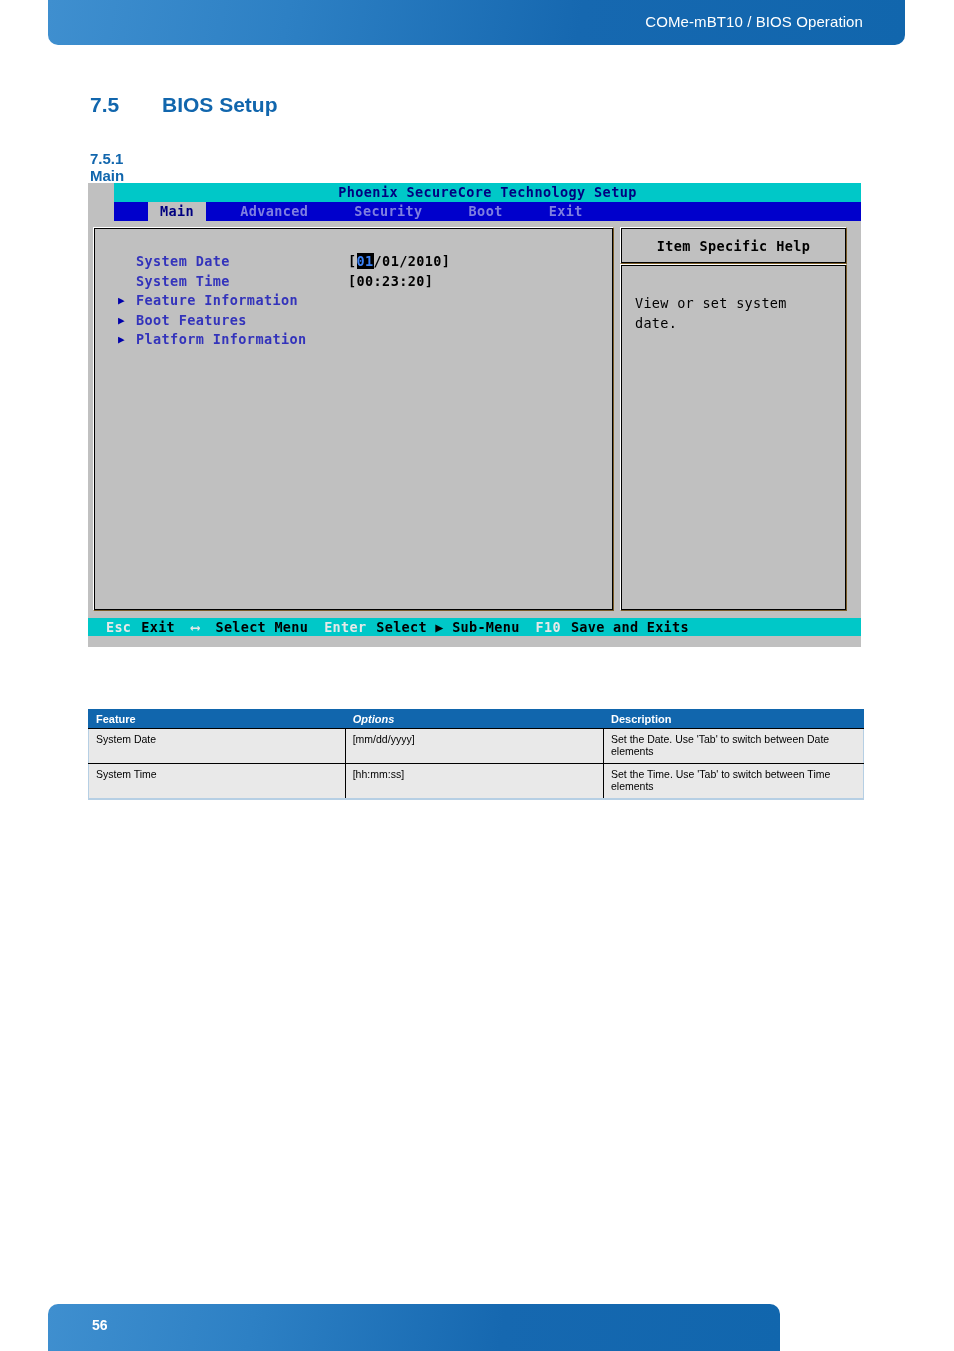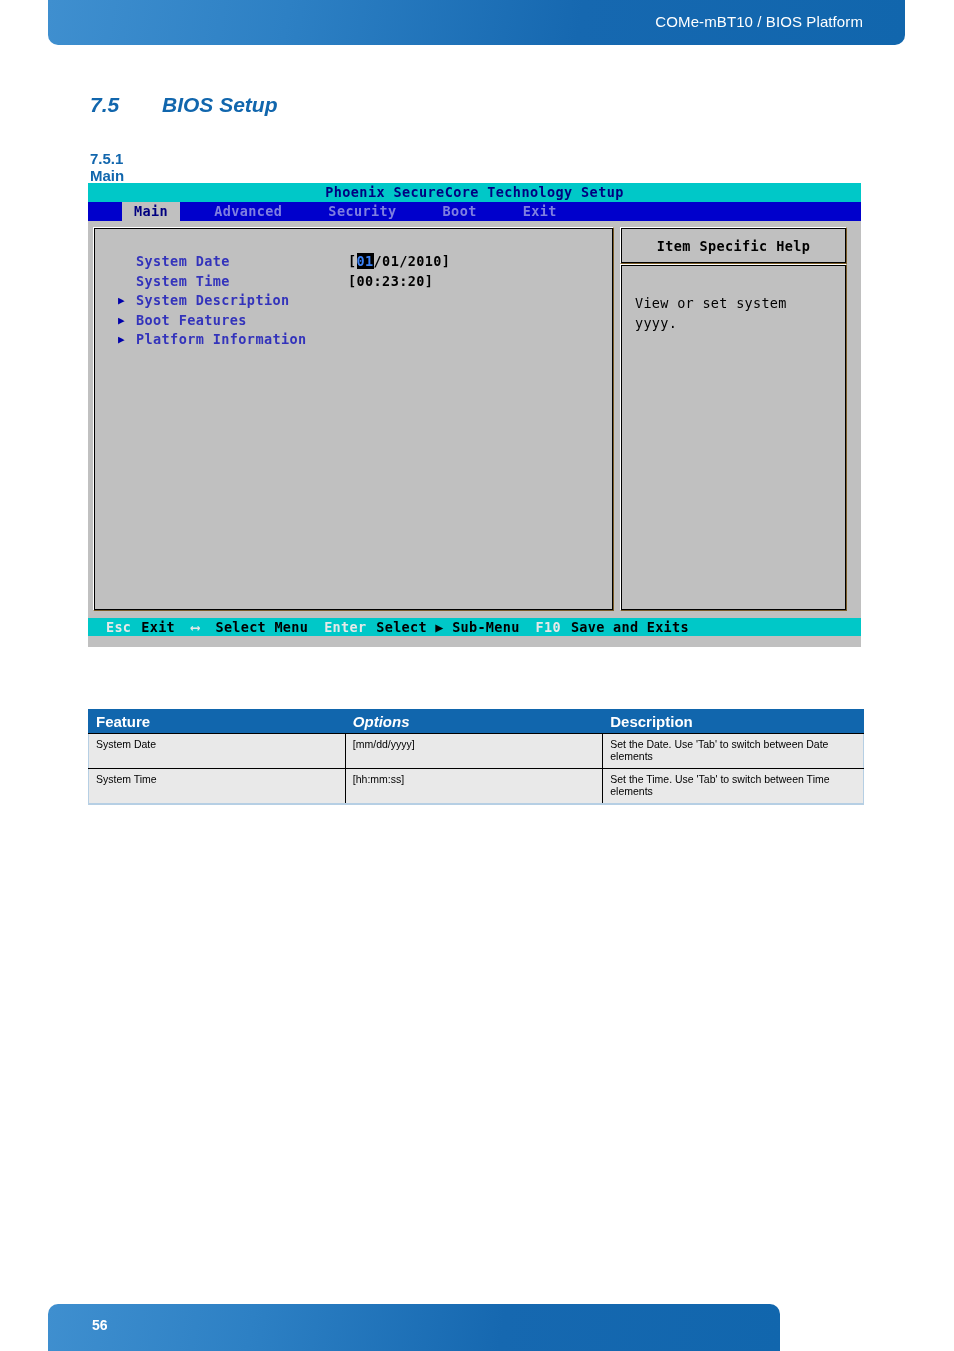--- a/index.html
+++ b/index.html
@@ -39,21 +39,20 @@
   }
 
   
   .h1-row {
     position: absolute;
     left: 90px;
     top: 93px;
     display: flex;
     align-items: baseline;
     color: #1166ad;
-    font-style: italic;
   }
   .h1-num {
     font-size: 21px;
     font-weight: bold;
     width: 72px;
     display: inline-block;
   }
   .h1-text {
     font-size: 21px;
     font-weight: bold;
@@ -82,20 +81,21 @@
   .bios {
     position: absolute;
     left: 88px;
     top: 183px;
     width: 773px;
     height: 464px;
     background: #c0c0c0;
     font-family: "DejaVu Sans Mono", "Liberation Mono", monospace;
     font-size: 13.5px;
     box-sizing: border-box;
+    padding-left: 26px;
   }
   .bios-title {
     height: 19px;
     line-height: 19px;
     background: #00c8c8;
     color: #000080;
     text-align: center;
     font-weight: bold;
     letter-spacing: 0.4px;
   }
@@ -222,21 +222,21 @@
     top: 709px;
     width: 776px;
     border-collapse: collapse;
     font-family: "Liberation Sans", sans-serif;
     font-size: 10.5px;
     color: #000000;
   }
   .ftable th {
     background: #1166ad;
     color: #ffffff;
-    font-size: 15px;
+    font-size: 11px;
     font-weight: bold;
     text-align: left;
     padding: 3px 6px 3px 7px;
     border: 1px solid #1166ad;
     border-bottom: 1px solid #000000;
   }
   .ftable td {
     background: #e9e9e9;
     padding: 4px 6px 6px 7px;
     border-top: 1px solid #000000;
@@ -270,21 +270,21 @@
     top: 13px;
     color: #ffffff;
     font-size: 14px;
     font-weight: bold;
   }
 </style>
 </head>
 <body>
 
 <div class="header-bar">
-  <div class="header-title">COMe-mBT10 / BIOS Platform</div>
+  <div class="header-title">COMe-mBT10 / BIOS Operation</div>
 </div>
 
 <div class="h1-row">
   <span class="h1-num">7.5</span>
   <span class="h1-text">BIOS Setup</span>
 </div>
 
 <div class="h2-row">
   <span class="h2-num">7.5.1</span>
   <span class="h2-text">Main</span>
@@ -318,39 +318,39 @@
         </div>
 
         <div class="bios-row">
           <span class="bios-arrow blank"></span>
           <span class="bios-label">System Time</span>
           <span class="bios-value">[00:23:20]</span>
         </div>
 
         <div class="bios-row">
           <span class="bios-arrow">▶</span>
-          <span class="bios-label">System Description</span>
+          <span class="bios-label">Feature Information</span>
         </div>
 
         <div class="bios-row">
           <span class="bios-arrow">▶</span>
           <span class="bios-label">Boot Features</span>
         </div>
 
         <div class="bios-row">
           <span class="bios-arrow">▶</span>
           <span class="bios-label">Platform Information</span>
         </div>
 
       </div>
     </div>
 
     <div class="panel-right-wrap">
       <div class="panel panel-help-head">Item Specific Help</div>
-      <div class="panel panel-help-body">View or set system yyyy.</div>
+      <div class="panel panel-help-body">View or set system date.</div>
     </div>
 
   </div>
 
   <div class="bios-statusbar">
     <span class="bios-key">Esc</span><span class="sb-sp"></span><span>Exit</span><span class="sb-sp2"></span><span class="bios-key">⟷</span><span class="sb-sp2"></span><span>Select Menu</span><span class="sb-sp2"></span><span class="bios-key">Enter</span><span class="sb-sp"></span><span>Select ▶ Sub-Menu</span><span class="sb-sp2"></span><span class="bios-key">F10</span><span class="sb-sp"></span><span>Save and Exits</span>
   </div>
 
 </div>
 

